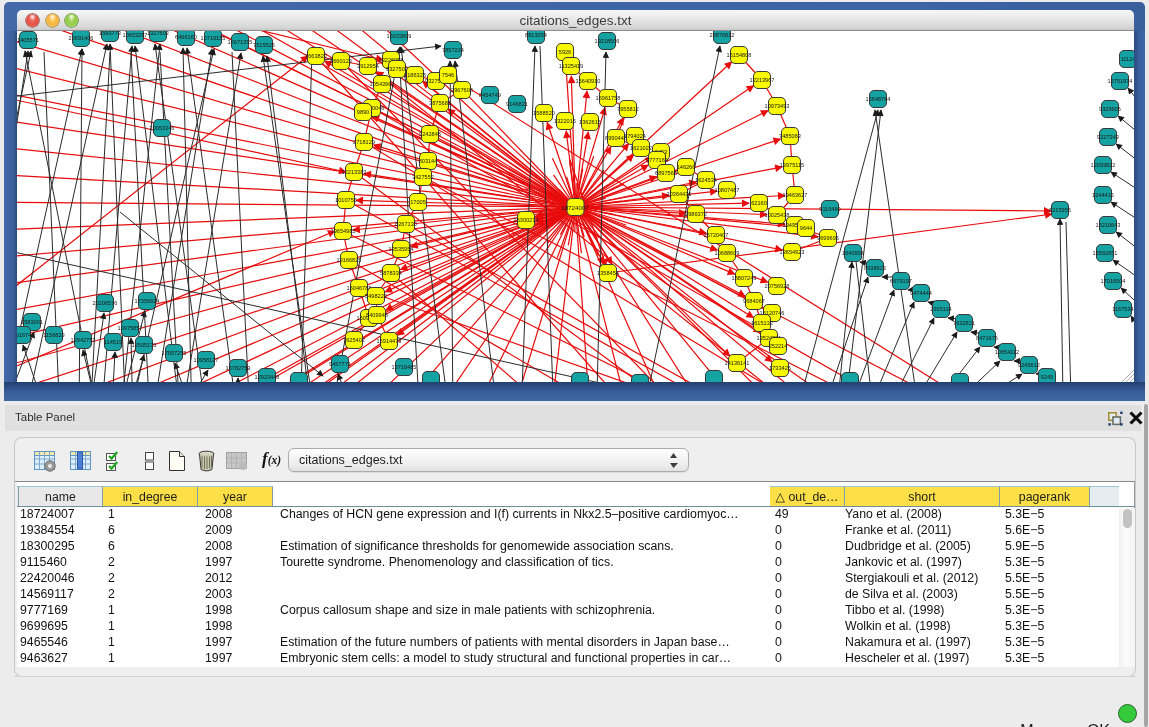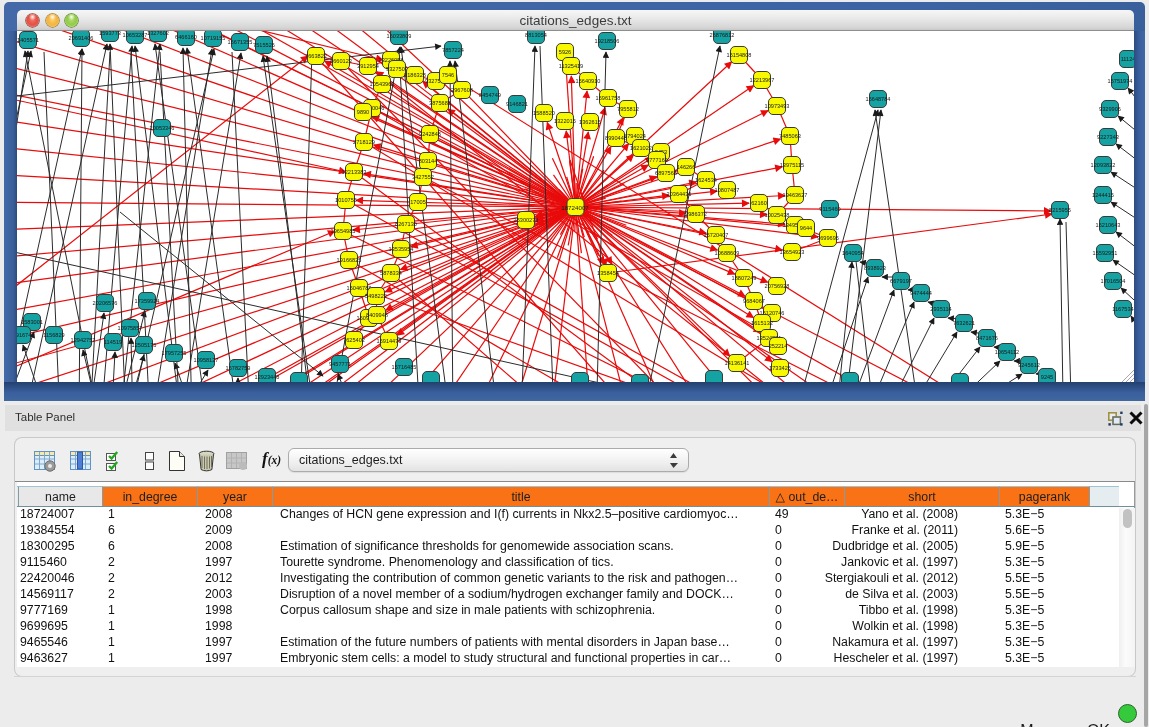--- a/index.html
+++ b/index.html
@@ -31,28 +31,28 @@
  border:1px solid #c8c8c8;border-bottom:1px solid #cccccc;border-radius:8px 8px 8px 8px}
 #toolbar{position:absolute;left:14px;top:437px;width:1122px;height:60px}
 #tline{position:absolute;left:15px;top:481px;width:1120px;height:1px;background:#8a8a8a}
 #combo{position:absolute;left:288px;top:448px;width:401px;height:24px;border-radius:6px;
  background:linear-gradient(#ffffff,#ededed 70%,#e3e3e3);border:1px solid #ababab;
  box-shadow:0 1px 1px rgba(0,0,0,.08)}
 #combo .ct{position:absolute;left:10px;top:4px;font-size:12.5px;color:#1c1c1c}
 
 
 #tablebg{position:absolute;left:17px;top:482px;width:1118px;height:185px;background:#fff;border-right:1px solid #9a9a9a}
-.th{position:absolute;top:486px;height:20px;background:#f97316;border-right:1px solid #7f9dab;border-top:1px solid #9fc5d2;
+.th{position:absolute;top:486px;height:20px;background:#fde047;border-right:1px solid #7f9dab;border-top:1px solid #9fc5d2;
  font-size:12.3px;color:#1e1e1e;text-align:center;line-height:20px}
 #tablehline{position:absolute;left:17px;top:506px;width:1118px;height:1px;background:#6f8f9b}
 .tr{position:absolute;left:17px;width:1103px;height:16px;font-size:12.3px;color:#111;line-height:16px;white-space:nowrap}
 .tr span{position:absolute;display:block;overflow:hidden}
 .c1{left:3px;width:80px}.c2{left:91px;width:92px}.c3{left:188px;width:80px}
 .c4{left:263px;width:492px}.c5{left:758px;width:70px}
-.c6{left:786px;width:155px;text-align:right}.c7{left:988px;width:100px}
+.c6{left:828px;width:155px;text-align:left}.c7{left:988px;width:100px}
 
 
 #sbar{position:absolute;left:1119px;top:508px;width:16px;height:159px;background:linear-gradient(90deg,#efefef,#fbfbfb 40%,#f4f4f4)}
 #sthumb{position:absolute;left:1122.5px;top:509px;width:9px;height:19px;border-radius:4.5px;background:#c2c2c2}
 
 
 #tabline{position:absolute;left:14px;top:676px;width:1122px;height:1px;background:#d4d4d4}
 #tabs{position:absolute;left:430px;top:673px;width:293px;height:21px;border:1px solid #a9a9a9;border-radius:5px;
  background:linear-gradient(#ffffff,#f2f2f2);overflow:hidden;font-size:12.5px}
 #tabs .seg{position:absolute;top:0;height:21px;line-height:20px;text-align:center;color:#1d1d1d}
@@ -752,21 +752,20 @@
         <path d="M4.5 1L8 6H1z" fill="#3c3c3c"></path>
         <path d="M4.5 16L1 11h8z" fill="#3c3c3c"></path>
       </svg>
     </div>
  <div id="tline"></div>
  <div id="tablebg"></div>
  <div class="th" style="left:17px;width:2px;background:#e8e8e8"></div>
  <div class="th" style="left:19px;width:84px;background:#e8e8e8">name</div>
  <div class="th" style="left:103px;width:95px">in_degree</div>
  <div class="th" style="left:198px;width:75px">year</div>
- <div class="th" style="left:273px;width:497px">title</div>
  <div class="th" style="left:770px;width:75px">△ out_de…</div>
  <div class="th" style="left:845px;width:155px">short</div>
  <div class="th" style="left:1000px;width:90px">pagerank</div>
  <div class="th" style="left:1090px;width:29px;background:#e6edf0;border-right:none"></div>
  <div id="tablehline"></div>
  <div class="tr" style="top:506px">
       <span class="c1">18724007</span>
       <span class="c2">1</span>
       <span class="c3">2008</span>
       <span class="c4">Changes of HCN gene expression and I(f) currents in Nkx2.5–positive cardiomyoc…</span>
@@ -797,30 +796,28 @@
       <span class="c3">1997</span>
       <span class="c4">Tourette syndrome. Phenomenology and classification of tics.</span>
       <span class="c5">0</span>
       <span class="c6">Jankovic et al. (1997)</span>
       <span class="c7">5.3E−5</span>
     </div>
     <div class="tr" style="top:570px">
       <span class="c1">22420046</span>
       <span class="c2">2</span>
       <span class="c3">2012</span>
-      <span class="c4">Investigating the contribution of common genetic variants to the risk and pathogen…</span>
       <span class="c5">0</span>
       <span class="c6">Stergiakouli et al. (2012)</span>
       <span class="c7">5.5E−5</span>
     </div>
     <div class="tr" style="top:586px">
       <span class="c1">14569117</span>
       <span class="c2">2</span>
       <span class="c3">2003</span>
-      <span class="c4">Disruption of a novel member of a sodium/hydrogen exchanger family and DOCK…</span>
       <span class="c5">0</span>
       <span class="c6">de Silva et al. (2003)</span>
       <span class="c7">5.5E−5</span>
     </div>
     <div class="tr" style="top:602px">
       <span class="c1">9777169</span>
       <span class="c2">1</span>
       <span class="c3">1998</span>
       <span class="c4">Corpus callosum shape and size in male patients with schizophrenia.</span>
       <span class="c5">0</span>

